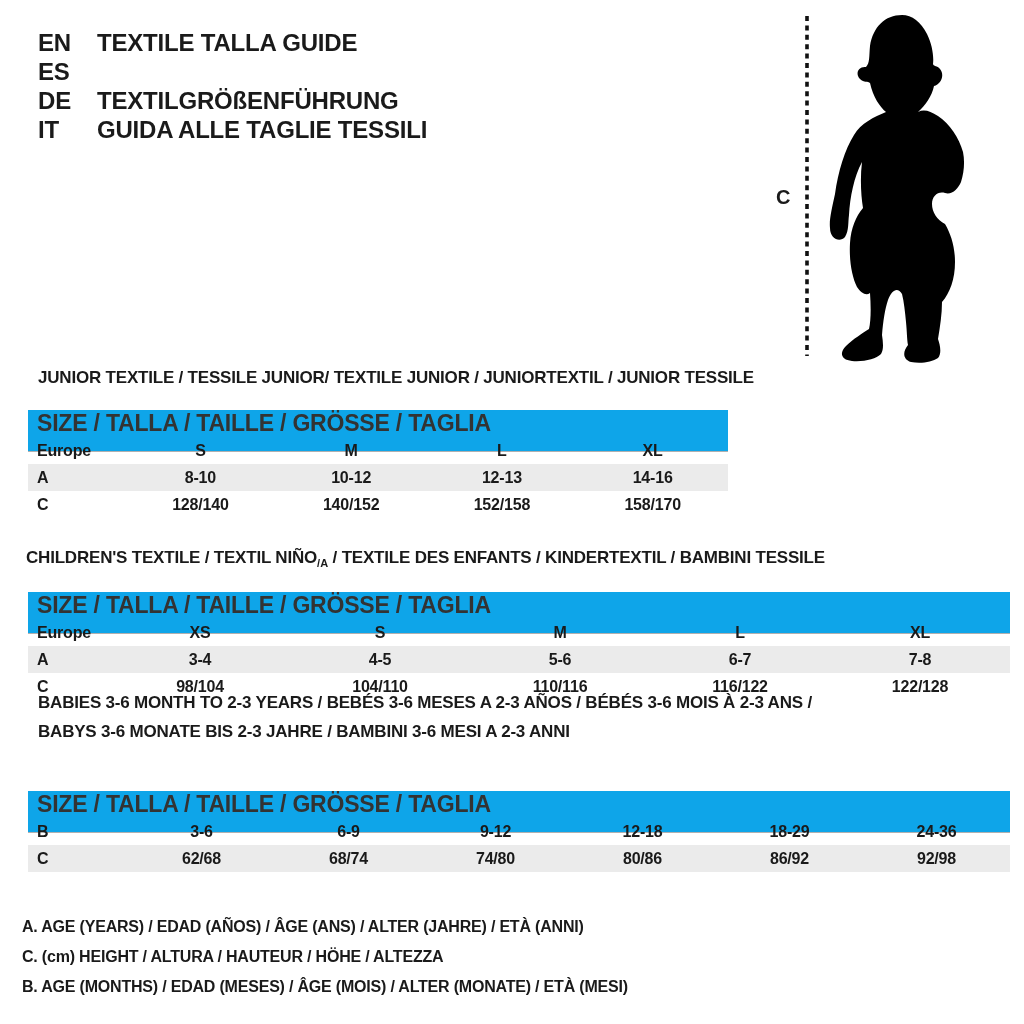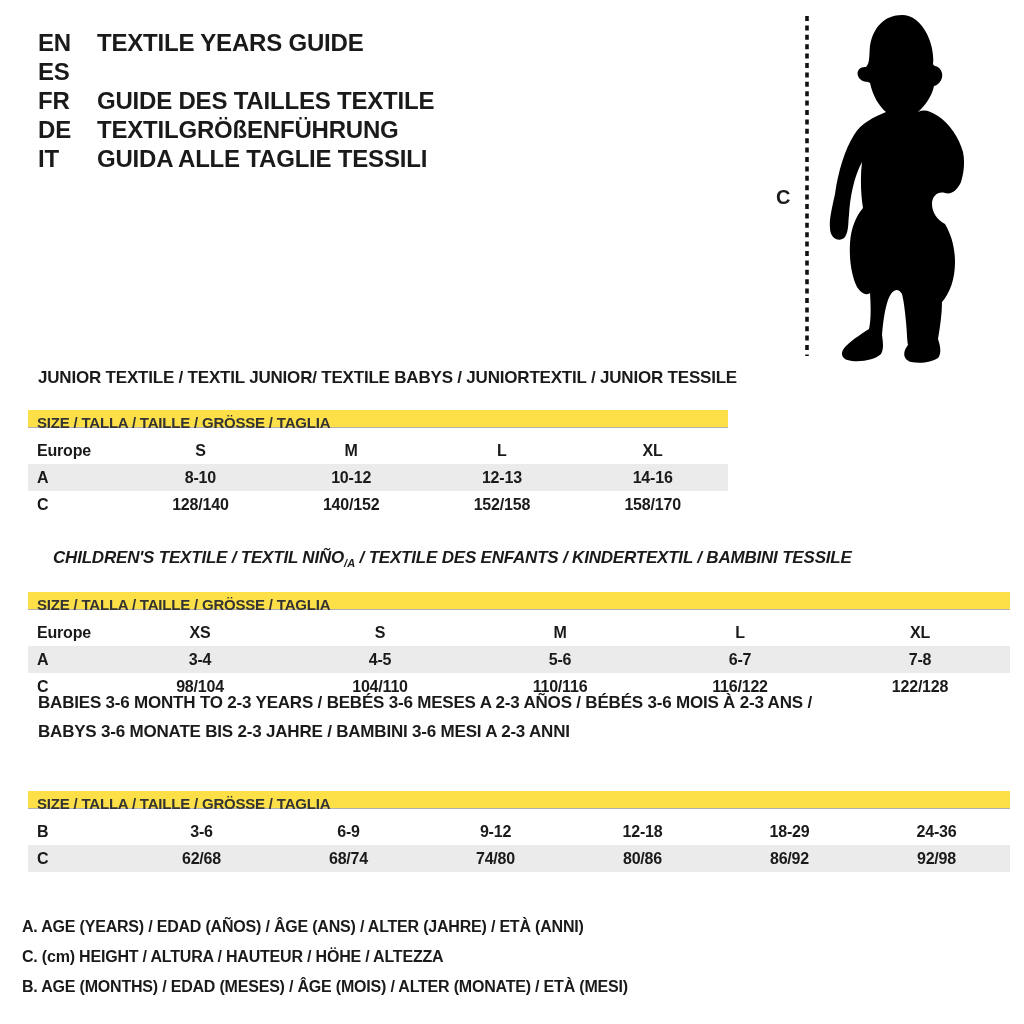--- a/index.html
+++ b/index.html
@@ -12,27 +12,27 @@
   
   .lang-block{top:28px;left:38px;}
   .lang-row{display:flex;line-height:29px;font-size:24px;letter-spacing:-0.2px;}
   .lang-code{width:59px;}
   
   .figure-svg{top:10px;left:796px;}
   .measure-label{top:186px;left:776px;font-size:20px;}
   
   .sec-title{font-size:17px;letter-spacing:-0.2px;white-space:nowrap;}
   .sec1-title{top:368px;left:38px;}
-  .sec2-title{top:548px;left:53px;font-style:italic;}
+  .sec2-title{top:548px;left:26px;}
   .sec3-title{top:688px;left:38px;line-height:29px;}
   .sub-a{font-size:11px;vertical-align:-4px;letter-spacing:0;}
   
   .size-bar{
-    background:#fde047;color:#333333;height:18px;line-height:26px;
-    font-size:15px;padding-left:9px;box-sizing:border-box;letter-spacing:-0.2px;
+    background:#0ea5e9;color:#333333;height:42px;line-height:26px;
+    font-size:23px;padding-left:9px;box-sizing:border-box;letter-spacing:-0.2px;
     border-bottom:1px solid #b0b0b0;
   }
   .sec1-bar{top:410px;left:28px;width:700px;}
   .sec2-bar{top:592px;left:28px;width:982px;}
   .sec3-bar{top:791px;left:28px;width:982px;}
   
   table.size-table{border-collapse:collapse;table-layout:fixed;}
   .sec1-table{top:437px;left:28px;width:700px;}
   .sec2-table{top:619px;left:28px;width:982px;}
   .sec3-table{top:818px;left:28px;width:982px;}
@@ -44,28 +44,24 @@
   table.size-table tr.shaded{background:#ebebeb;}
   
   .footnotes{top:912px;left:22px;font-size:16px;line-height:30px;letter-spacing:-0.2px;}
 </style>
 </head>
 <body>
 
 <div class="abs lang-block">
     <div class="lang-row">
       <span class="lang-code">EN</span>
-      <span>TEXTILE YEARS GUIDE</span>
+      <span>TEXTILE TALLA GUIDE</span>
     </div>
     <div class="lang-row">
       <span class="lang-code">ES</span>
-    </div>
-    <div class="lang-row">
-      <span class="lang-code">FR</span>
-      <span>GUIDE DES TAILLES TEXTILE</span>
     </div>
     <div class="lang-row">
       <span class="lang-code">DE</span>
       <span>TEXTILGRÖßENFÜHRUNG</span>
     </div>
     <div class="lang-row">
       <span class="lang-code">IT</span>
       <span>GUIDA ALLE TAGLIE TESSILI</span>
     </div>
   </div>
@@ -113,21 +109,21 @@
       C131,126 122,112 110,104
       C102,99 96,97 90,100
       C97,94 104,84 106,74
       C113,72 117,63 112,57
       C109,53 106,55 105,52
       C106,44 104,32 99,22
       C93,10 84,3 74,3 Z"></path>
   </g>
 </svg>
 
-<div class="abs sec-title sec1-title">JUNIOR TEXTILE / TEXTIL JUNIOR/ TEXTILE BABYS / JUNIORTEXTIL / JUNIOR TESSILE</div>
+<div class="abs sec-title sec1-title">JUNIOR TEXTILE / TESSILE JUNIOR/ TEXTILE JUNIOR / JUNIORTEXTIL / JUNIOR TESSILE</div>
 <div class="abs size-bar sec1-bar">SIZE / TALLA / TAILLE / GRÖSSE / TAGLIA</div>
 <table class="abs size-table sec1-table">
     <colgroup>
       <col style="width: 97px;">
       <col>
       <col>
       <col>
       <col>
     </colgroup>
     <tbody>

